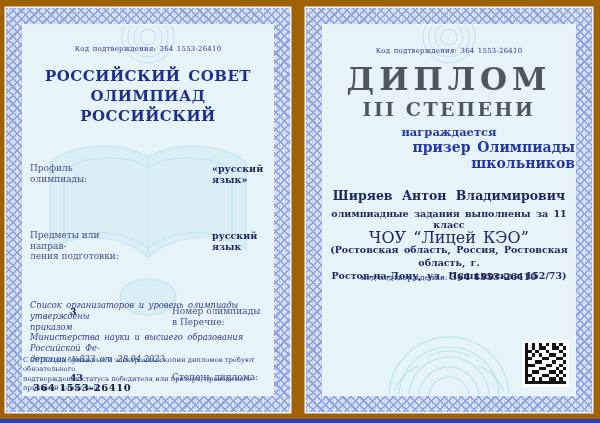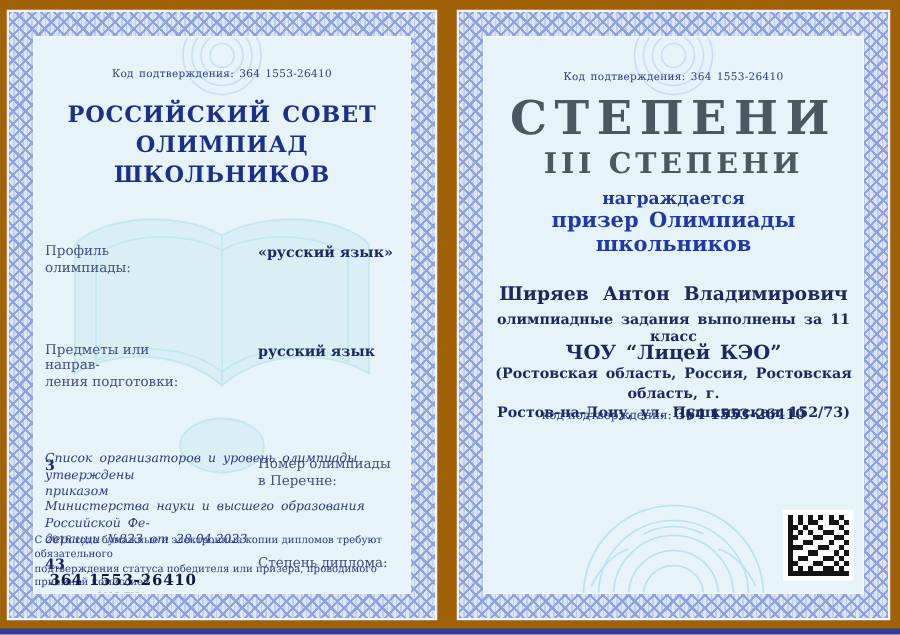--- a/index.html
+++ b/index.html
@@ -18,31 +18,31 @@
   .page-left{left:6px;width:284px;}
   .page-right{left:306px;width:286px;}
   .page-inner{position:absolute;inset:17px;background:#e6f3f8;box-shadow:0 0 0 1px #f2f6fd;overflow:hidden;}
   .abs{position:absolute;left:0;right:0;}
   .ctr{text-align:center;}
   .code-small{font-size:7px;color:#2b3a8c;letter-spacing:.2px;word-spacing:1px;}
   .org-title{font-size:15px;font-weight:bold;color:#1e2f8a;line-height:1.32;letter-spacing:.5px;word-spacing:2px;}
   .ocean{font-size:11.5px;font-weight:bold;color:#17235f;word-spacing:3px;}
   .fields{position:absolute;left:7px;right:5px;top:138px;display:grid;grid-template-columns:98px 1fr;row-gap:8px;column-gap:4px;gap:44px;}
   .f-label{font-size:9px;color:#454e85;white-space:pre-line;line-height:1.2;}
-  .f-value{font-size:9.5px;font-weight:bold;color:#1c2960;line-height:1.2;}
+  .f-value{font-size:9.5px;font-weight:bold;color:#1c2960;line-height:1.2;margin-left:40px;}
   .order-note{position:absolute;left:7px;right:3px;top:275px;font-style:italic;font-size:8.3px;color:#2c3a84;line-height:1.3;white-space:pre-line;word-spacing:2px;}
   .fine-print{position:absolute;left:0;right:0;top:321px;font-size:6.8px;color:#2c3a84;line-height:1.4;text-align:left;white-space:pre-line;}
   .barcode-num{position:absolute;left:10px;bottom:2px;font-size:10px;font-weight:bold;color:#111a3e;letter-spacing:.5px;}
   .diploma-title{font-size:31px;font-weight:bold;color:#4d5762;letter-spacing:5px;}
   .degree-line{font-size:19px;font-weight:bold;color:#4d5762;letter-spacing:2.5px;}
   .award-label{font-size:11.5px;font-weight:bold;color:#2138a6;}
   .award-to{font-size:14px;font-weight:bold;color:#2138a6;word-spacing:2px;}
   .recipient{font-size:12.5px;font-weight:bold;color:#1c2960;word-spacing:5px;text-align:center;}
   .grade-line{font-size:9.5px;font-weight:bold;color:#1c2960;word-spacing:2px;}
-  .school{font-size:13px;font-weight:bold;color:#1c2960;word-spacing:2px;}
+  .school{font-size:16px;font-weight:normal;color:#1c2960;word-spacing:2px;}
   .address{font-size:9.5px;font-weight:bold;color:#1c2960;line-height:1.35;white-space:pre-line;word-spacing:2px;}
   .code-line{font-size:8px;color:#2b3a8c;}
   .code-line b{font-size:9.5px;color:#1c2960;}
   .wm{position:absolute;pointer-events:none;}
   .qr{position:absolute;right:6px;bottom:8px;width:47px;height:47px;background:#fff;padding:3px;box-sizing:border-box;}
   .qr svg{display:block;width:100%;height:100%;shape-rendering:crispEdges;}
 </style>
 </head>
 <body>
 
@@ -66,21 +66,21 @@
           <path d="M113 30 C88 16 44 19 29 34 L29 104 C52 91 90 93 113 111 C136 93 174 91 197 104 L197 34 C182 19 138 16 113 30 Z" fill="none"></path>
           <path d="M113 20 L113 120" fill="none"></path>
           <ellipse cx="113" cy="160" rx="28" ry="18"></ellipse>
         </g>
       </svg>
 
       <div class="abs ctr code-small" style="top:20px;">Код подтверждения: 364 1553-26410</div>
 
       <div class="abs ctr org-title" style="top:42px;">
         <div>РОССИЙСКИЙ СОВЕТ</div>
-        <div>ОЛИМПИАД ШКОЛЬНИКОВ</div>
+        <div>ОЛИМПИАД РОССИЙСКИЙ</div>
       </div>
 
 
       <div class="fields">
         <div class="f-label">Профиль олимпиады:</div>
         <div class="f-value">«русский язык»</div>
         <div class="f-label">Предметы или направ-
 ления подготовки:</div>
         <div class="f-value">русский язык</div>
         <div class="f-value">3</div>
@@ -125,25 +125,25 @@
             <circle cx="65" cy="66" r="50"></circle>
             <circle cx="65" cy="66" r="40"></circle>
             <circle cx="65" cy="66" r="30"></circle>
             <circle cx="65" cy="66" r="20"></circle>
           <path d="M10 60 Q20 40 35 35 M120 60 Q110 40 95 35 M45 25 Q65 15 85 25"></path>
         </g>
       </svg>
 
       <div class="abs ctr code-small" style="top:22px;">Код подтверждения: 364 1553-26410</div>
 
-      <div class="abs ctr diploma-title" style="top:36px;">СТЕПЕНИ</div>
+      <div class="abs ctr diploma-title" style="top:36px;">ДИПЛОМ</div>
       <div class="abs ctr degree-line" style="top:73px;">III СТЕПЕНИ</div>
 
       <div class="abs ctr award-label" style="top:100px;">награждается</div>
-      <div class="abs ctr award-to" style="top:114px;">призер Олимпиады школьников</div>
+      <div class="abs ctr award-to" style="top:114px;text-align:right;">призер Олимпиады школьников</div>
 
       <div class="abs ctr recipient" style="top:163px;">Ширяев Антон Владимирович</div>
       <div class="abs ctr grade-line" style="top:183px;">олимпиадные задания выполнены за 11 класс</div>
 
       <div class="abs ctr school" style="top:203px;">ЧОУ “Лицей КЭО”</div>
       <div class="abs ctr address" style="top:219px;">(Ростовская область, Россия, Ростовская область, г.
 Ростов-на-Дону, ул. Пушкинская 152/73)</div>
 
       <div class="abs ctr code-line" style="top:246px;">
         <span>код подтверждения:</span>

